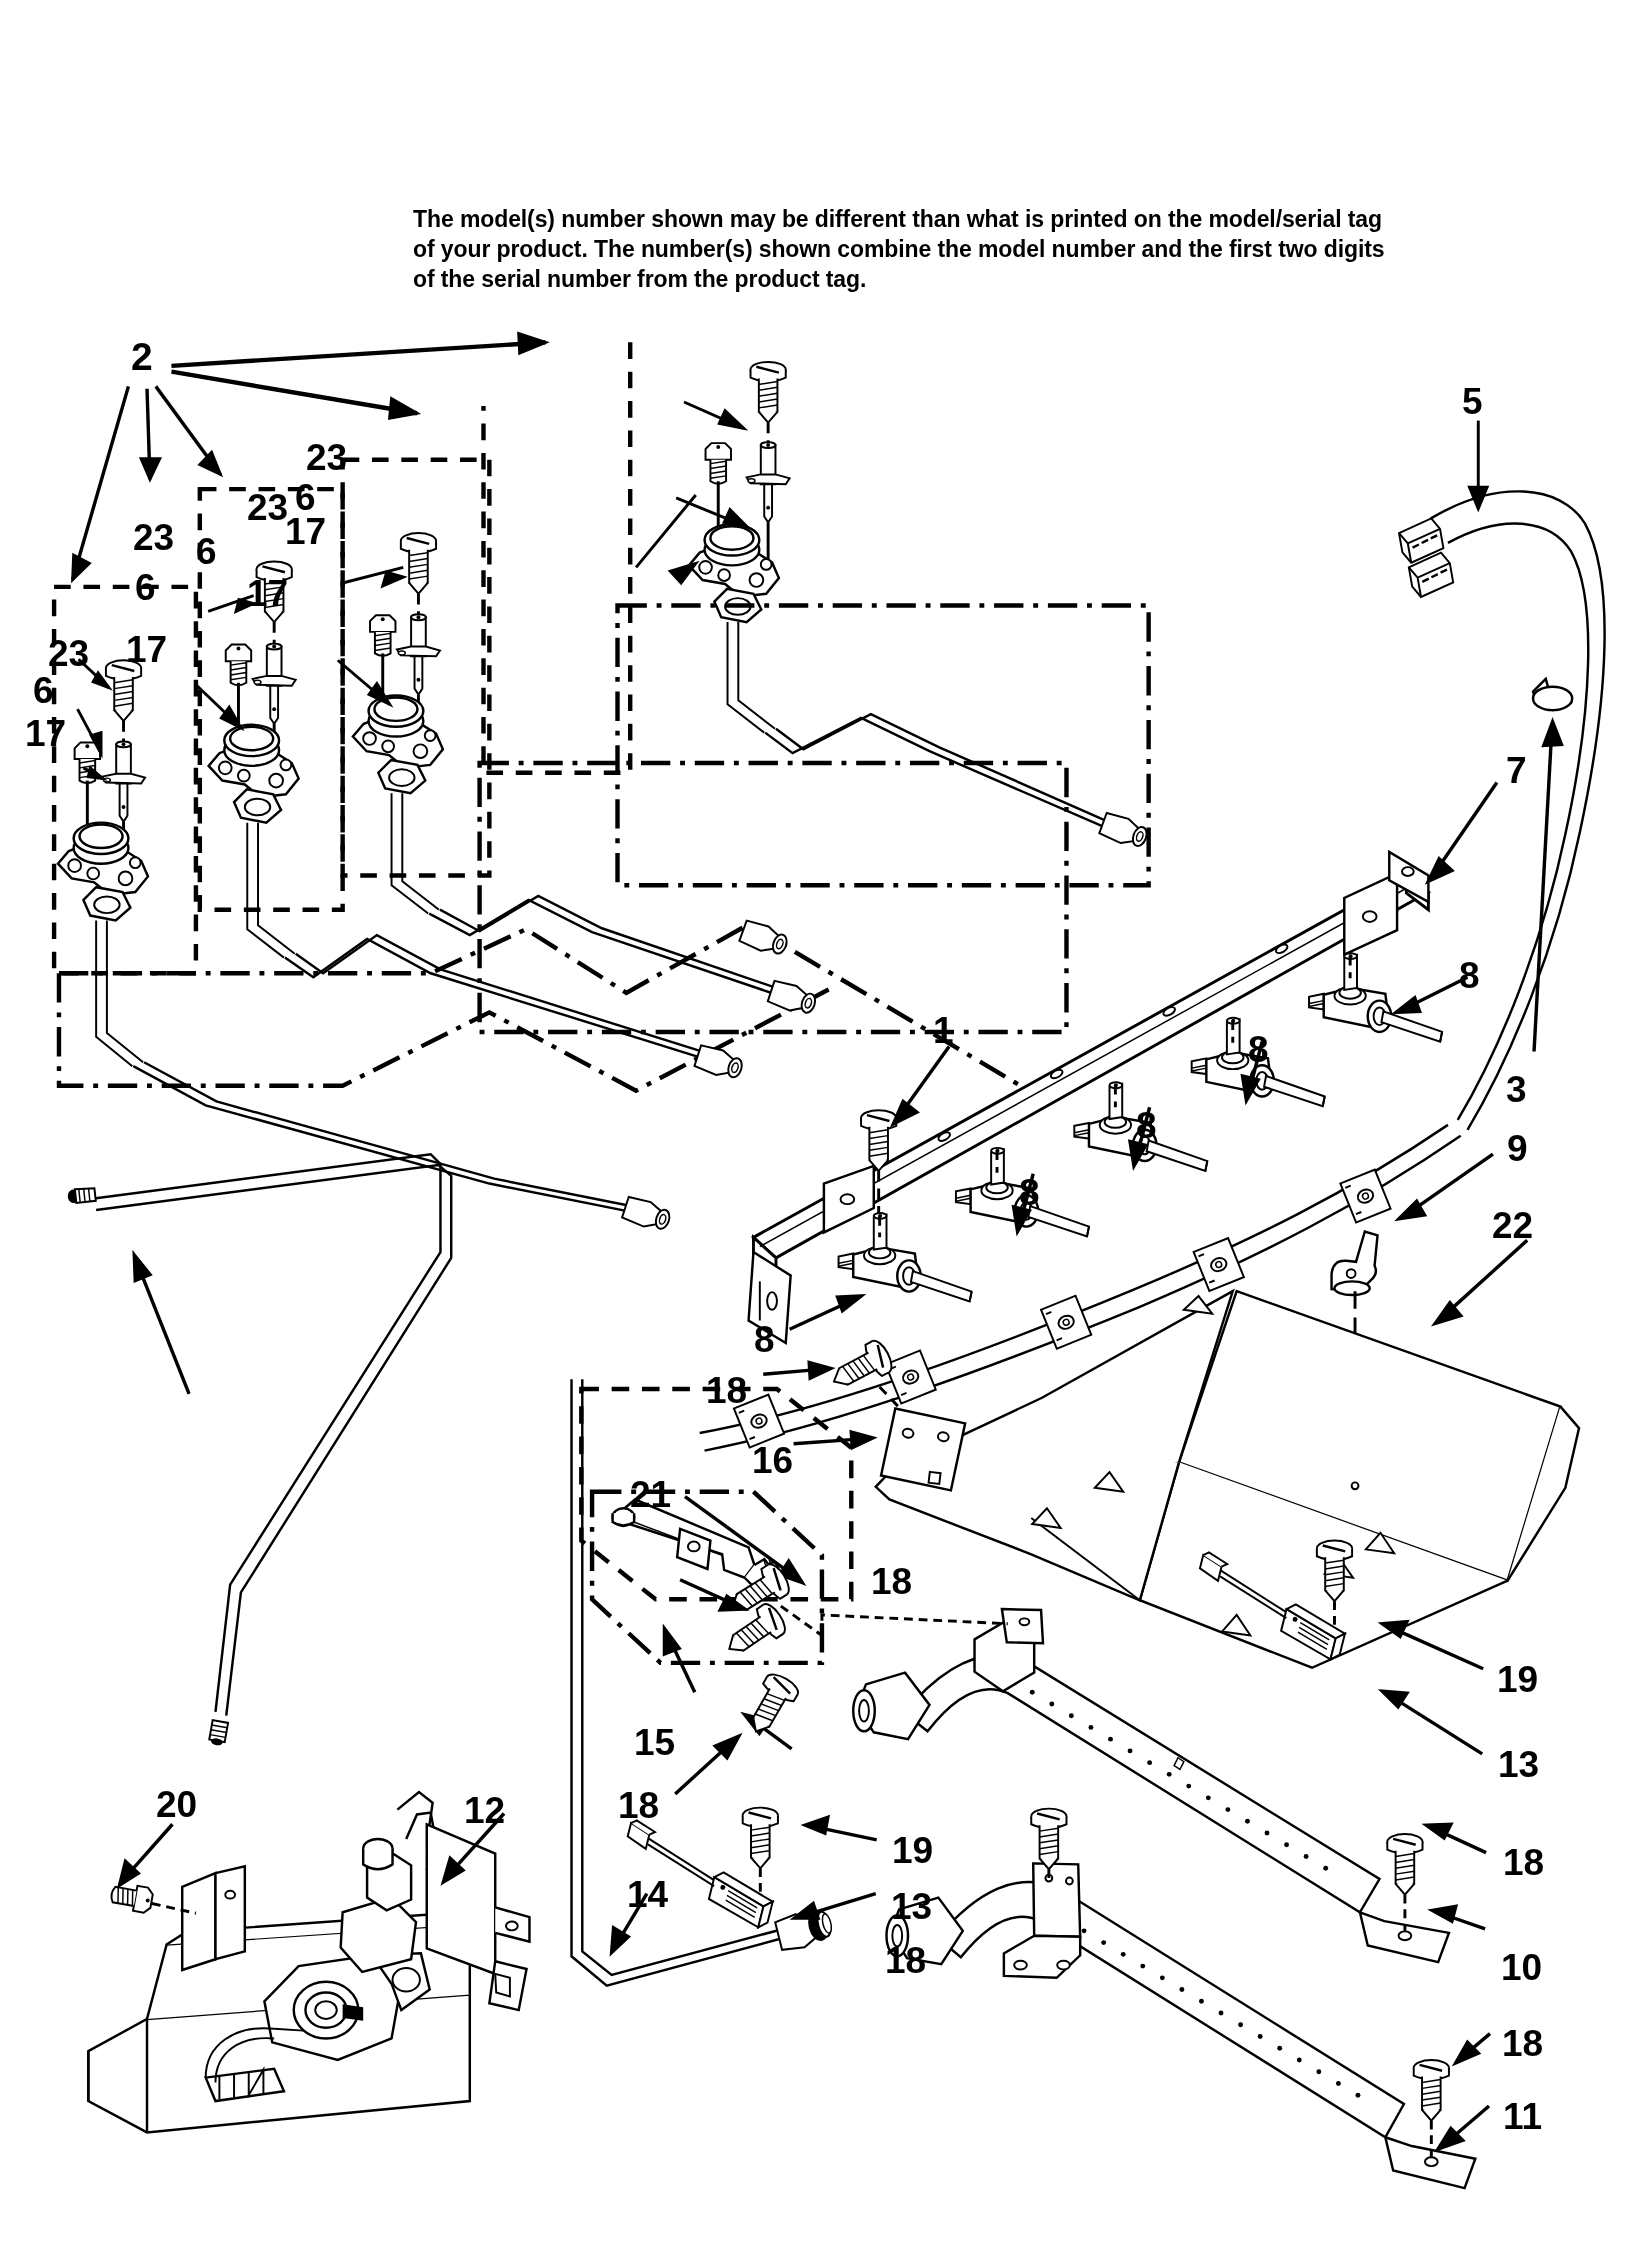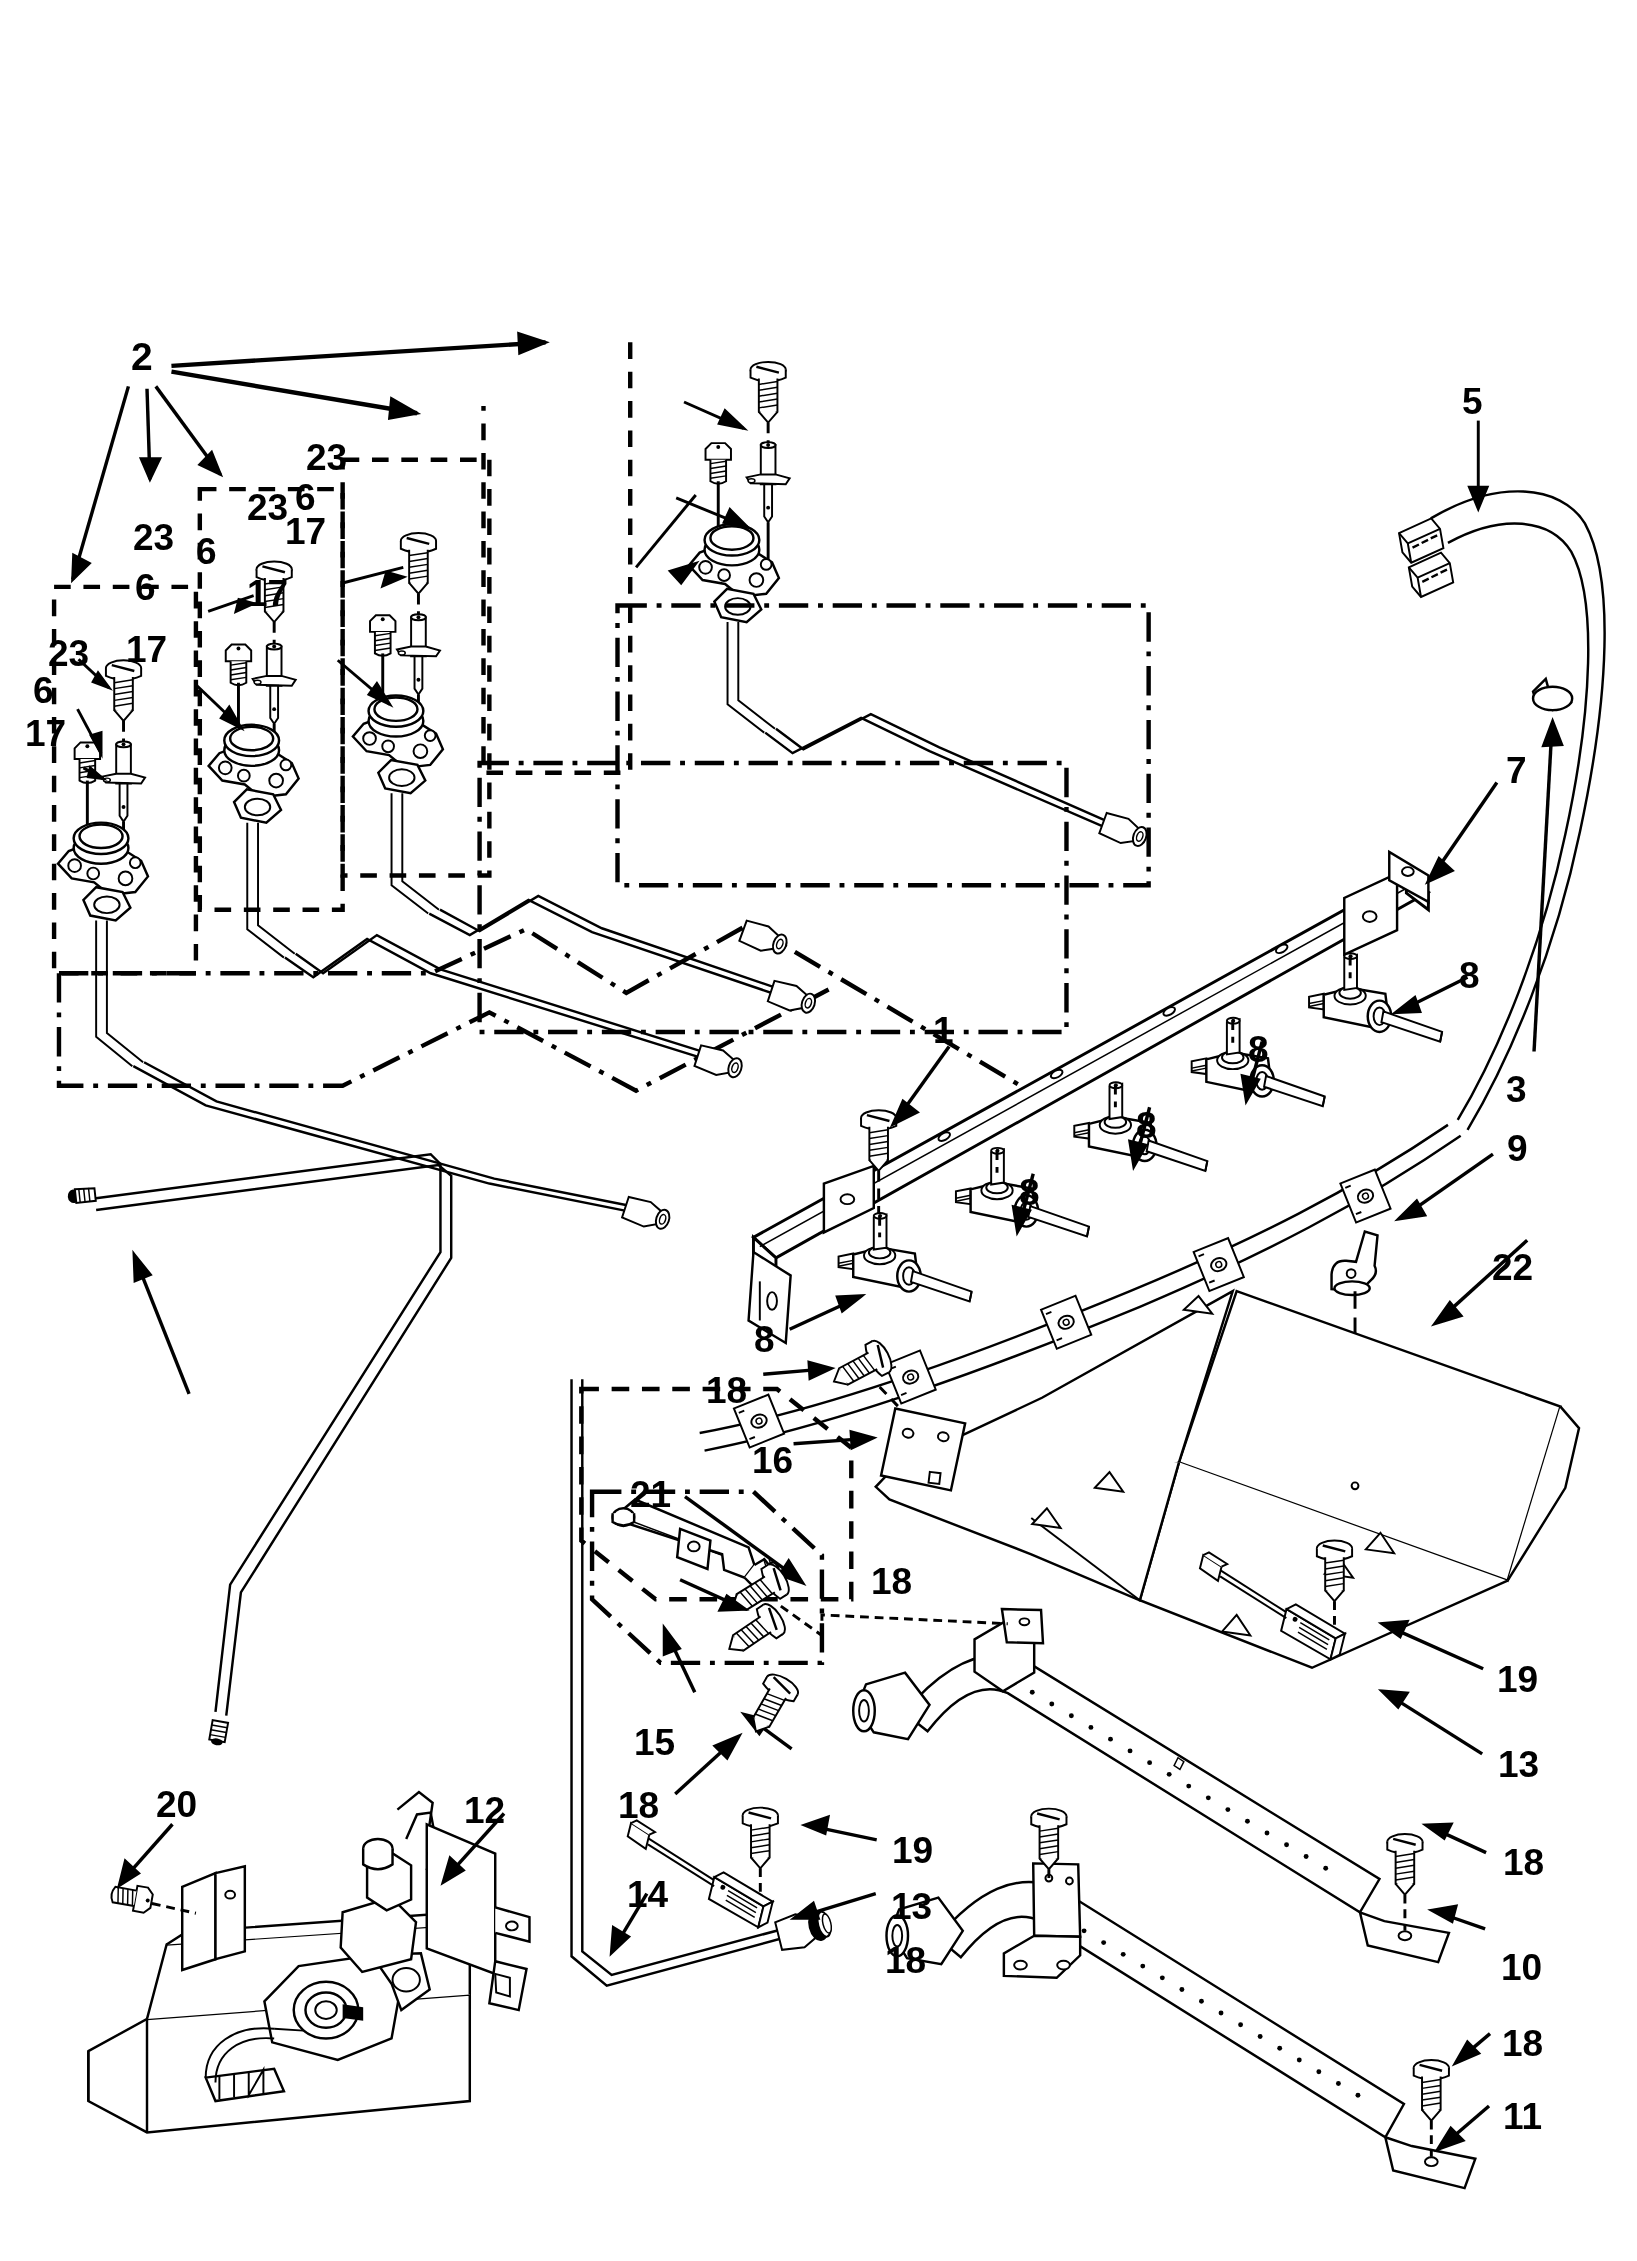--- a/index.html
+++ b/index.html
@@ -11,20 +11,21 @@
   .cal{position:absolute;font-size:37px;font-weight:700;color:#000;
        line-height:1;white-space:nowrap;}
   .cal.big{font-size:39px;}
   svg.lay{position:absolute;left:0;top:0;width:1638px;height:2261px;pointer-events:none;}
 </style>
 </head>
 <body>
 
 <div id="page">
 
+  <div id="note">The model(s) number shown may be different than what is printed on the model/serial tag of your product. The number(s) shown combine the model number and the first two digits of the serial number from the product tag.</div>
 
   <svg class="lay" viewBox="0 0 3348 4623">
     <defs>
       <g id="screwHex">
         <ellipse cx="0" cy="-34" rx="36" ry="16" fill="#fff" stroke="#000" stroke-width="4"></ellipse>
         <path d="M-36,-34 L-36,-18 Q0,-2 36,-18 L36,-34" fill="#fff" stroke="#000" stroke-width="4"></path>
         <path d="M-24,-40 L22,-28" stroke="#000" stroke-width="5" fill="none"></path>
         <path d="M-19,-16 L-19,52 Q0,64 19,52 L19,-16" fill="#fff" stroke="#000" stroke-width="4"></path>
         <path d="M-19,-4 L19,-10 M-19,8 L19,2 M-19,20 L19,14 M-19,32 L19,26 M-19,44 L19,38" stroke="#000" stroke-width="3"></path>
         <path d="M-19,52 L0,74 L19,52" fill="#fff" stroke="#000" stroke-width="4"></path>
@@ -665,21 +666,21 @@
   <div class="cal" style="left:33px;top:672px;">6</div>
   <div class="cal" style="left:285px;top:513px;">17</div>
   <div class="cal" style="left:247px;top:575px;">17</div>
   <div class="cal" style="left:126px;top:631px;">17</div>
   <div class="cal" style="left:25px;top:715px;">17</div>
   <div class="cal" style="left:1462px;top:383px;">5</div>
   <div class="cal" style="left:1506px;top:752px;">7</div>
   <div class="cal" style="left:1459px;top:957px;">8</div>
   <div class="cal" style="left:1506px;top:1071px;">3</div>
   <div class="cal" style="left:1507px;top:1130px;">9</div>
-  <div class="cal" style="left:1492px;top:1207px;margin-top:42px;">22</div>
+  <div class="cal" style="left:1492px;top:1207px;">22</div>
   <div class="cal" style="left:1248px;top:1031px;">8</div>
   <div class="cal" style="left:1136px;top:1107px;">8</div>
   <div class="cal" style="left:1019px;top:1174px;">8</div>
   <div class="cal" style="left:754px;top:1321px;">8</div>
   <div class="cal" style="left:933px;top:1012px;">1</div>
   <div class="cal" style="left:706px;top:1372px;">18</div>
   <div class="cal" style="left:752px;top:1442px;">16</div>
   <div class="cal" style="left:630px;top:1476px;">21</div>
   <div class="cal" style="left:871px;top:1563px;">18</div>
   <div class="cal" style="left:634px;top:1724px;">15</div>

